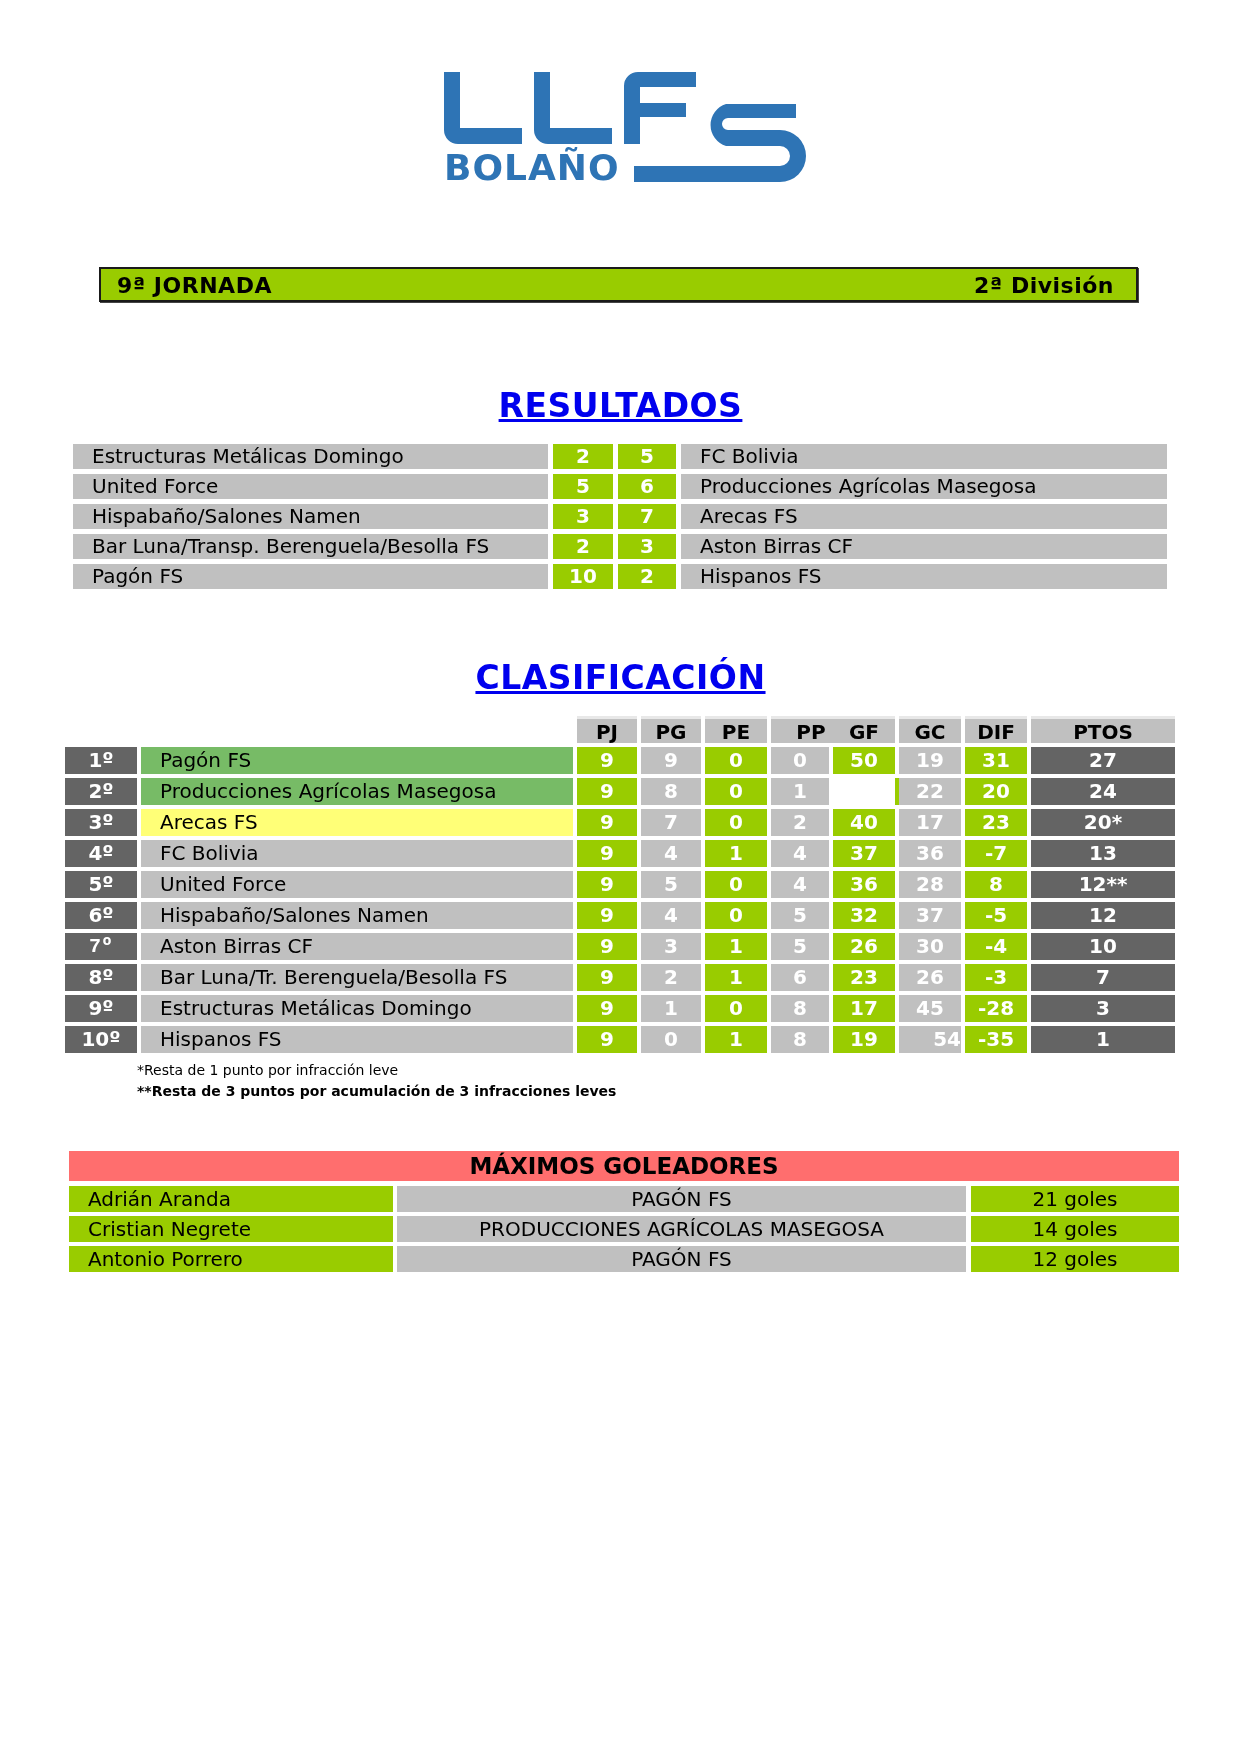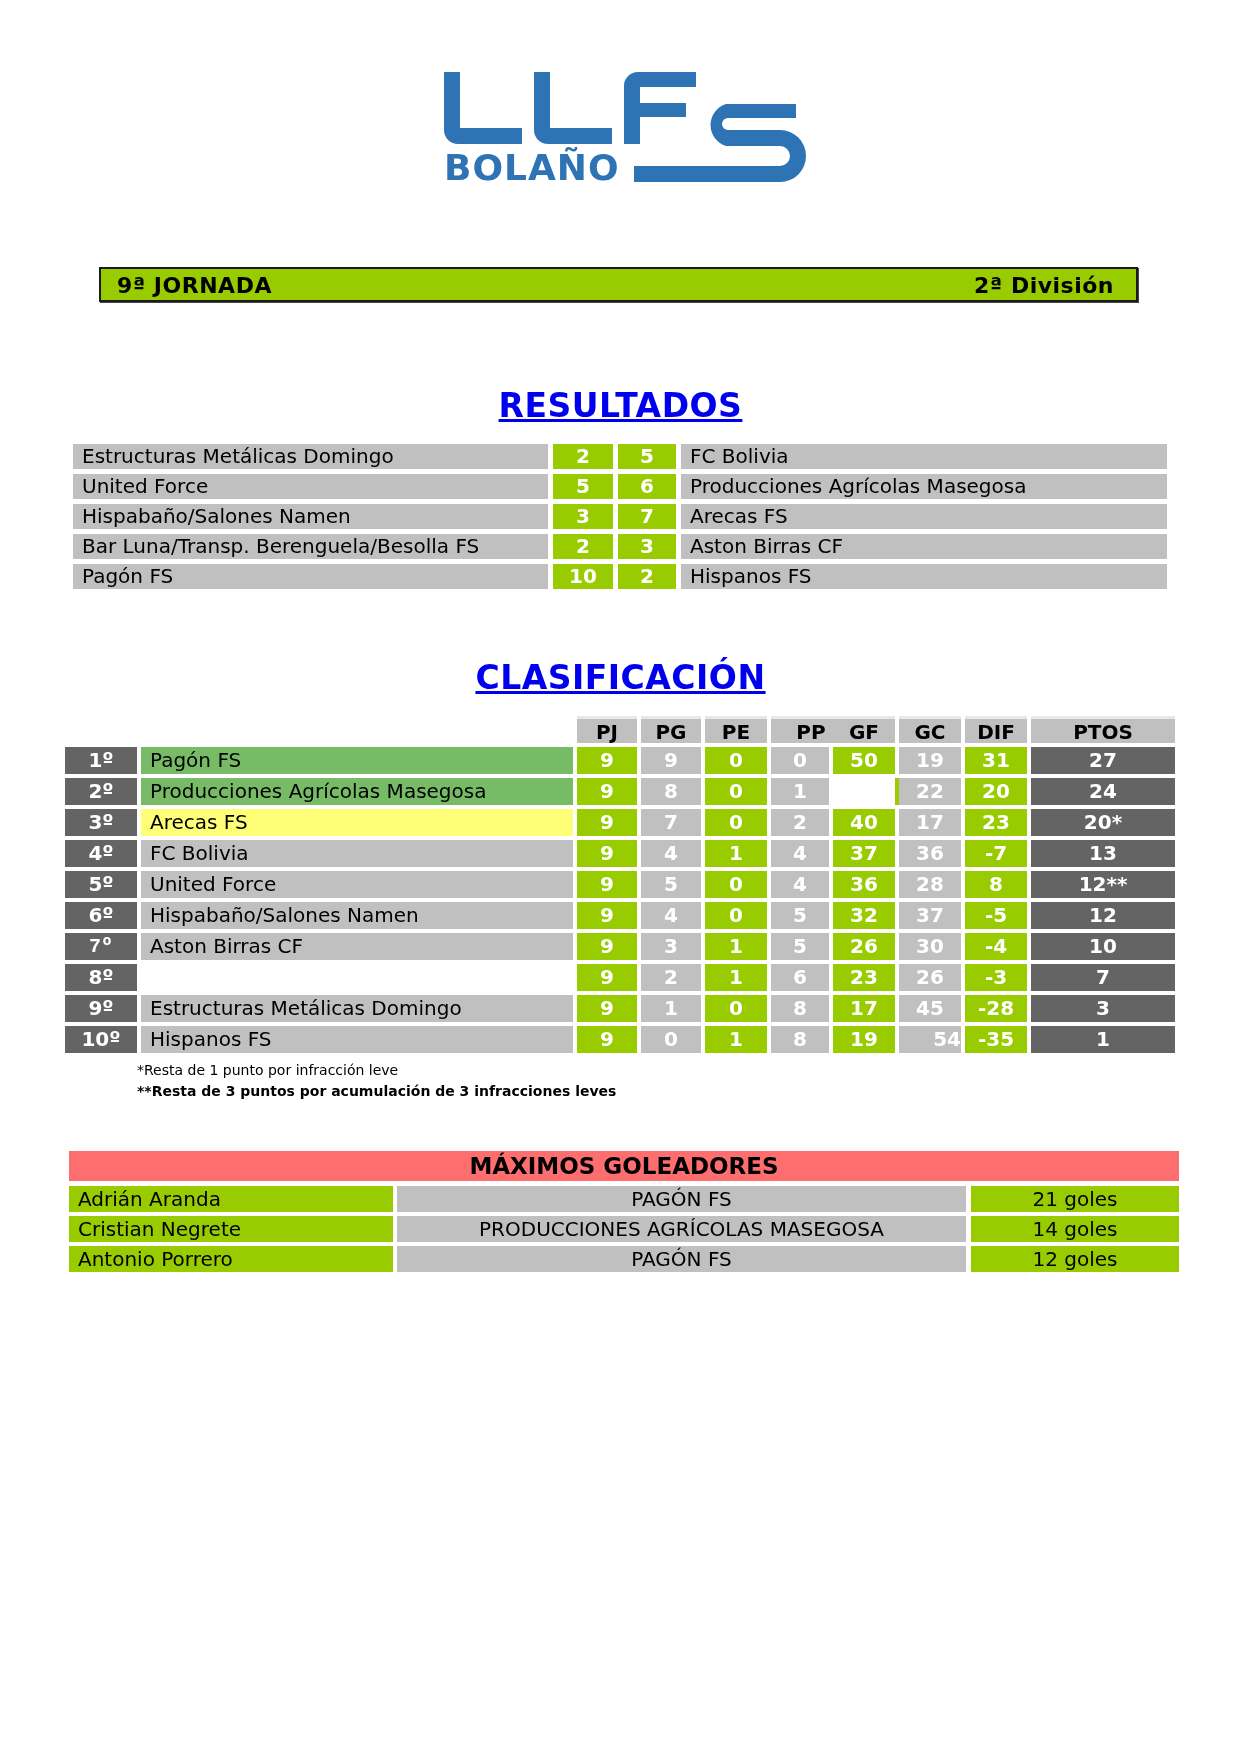--- a/index.html
+++ b/index.html
@@ -24,21 +24,21 @@
   
   .res-row { position: absolute; left: 73px; width: 1094px; height: 25px; }
   .cell { position: absolute; top: 0; height: 25px; box-sizing: border-box; font-size: 20px; line-height: 25px; white-space: nowrap; overflow: hidden; }
   .grey { background: #c0c0c0; }
   .green { background: #99cc00; }
   .dark { background: #646464; }
   .pale-green { background: #77bb66; }
   .yellow { background: #ffff77; }
   .red { background: #ff6e6e; }
   .num { color: #ffffff; font-weight: bold; text-align: center; }
-  .txt { padding-left: 9px; }
+  .txt { padding-left: 19px; }
 
   
   .hdr { position: absolute; top: 716px; height: 27px; background: #c0c0c0; font-weight: bold; font-size: 20px;
          line-height: 27px; text-align: center; box-sizing: border-box; border-top: 3px solid #e8e8e8; }
   .c-row { position: absolute; left: 0; width: 1241px; height: 27px; }
   .c-row .cell { height: 27px; line-height: 27px; }
   .note { left: 137px; font-size: 14px; }
 
   
   .gol-hdr { left: 69px; top: 1151px; width: 1110px; height: 30px; text-align: center; font-weight: bold; font-size: 23px; line-height: 30px; }
@@ -199,20 +199,21 @@
     <div class="cell grey num" style="left:641px;width:60px;">3</div>
     <div class="cell green num" style="left:705px;width:62px;">1</div>
     <div class="cell grey num" style="left:771px;width:58px;">5</div>
     <div class="cell green num" style="left:833px;width:62px;">26</div>
     <div class="cell grey num" style="left:899px;width:62px;">30</div>
     <div class="cell green num" style="left:965px;width:62px;">-4</div>
     <div class="cell dark num" style="left:1031px;width:144px;">10</div>
   </div>
   <div class="c-row" style="top:964px;">
     <div class="cell dark num" style="left:65px;width:72px;">8º</div>
+    <div class="cell grey txt" style="left:141px;width:432px;">Bar Luna/Tr. Berenguela/Besolla FS</div>
     <div class="cell green num" style="left:577px;width:60px;">9</div>
     <div class="cell grey num" style="left:641px;width:60px;">2</div>
     <div class="cell green num" style="left:705px;width:62px;">1</div>
     <div class="cell grey num" style="left:771px;width:58px;">6</div>
     <div class="cell green num" style="left:833px;width:62px;">23</div>
     <div class="cell grey num" style="left:899px;width:62px;">26</div>
     <div class="cell green num" style="left:965px;width:62px;">-3</div>
     <div class="cell dark num" style="left:1031px;width:144px;">7</div>
   </div>
   <div class="c-row" style="top:995px;">

